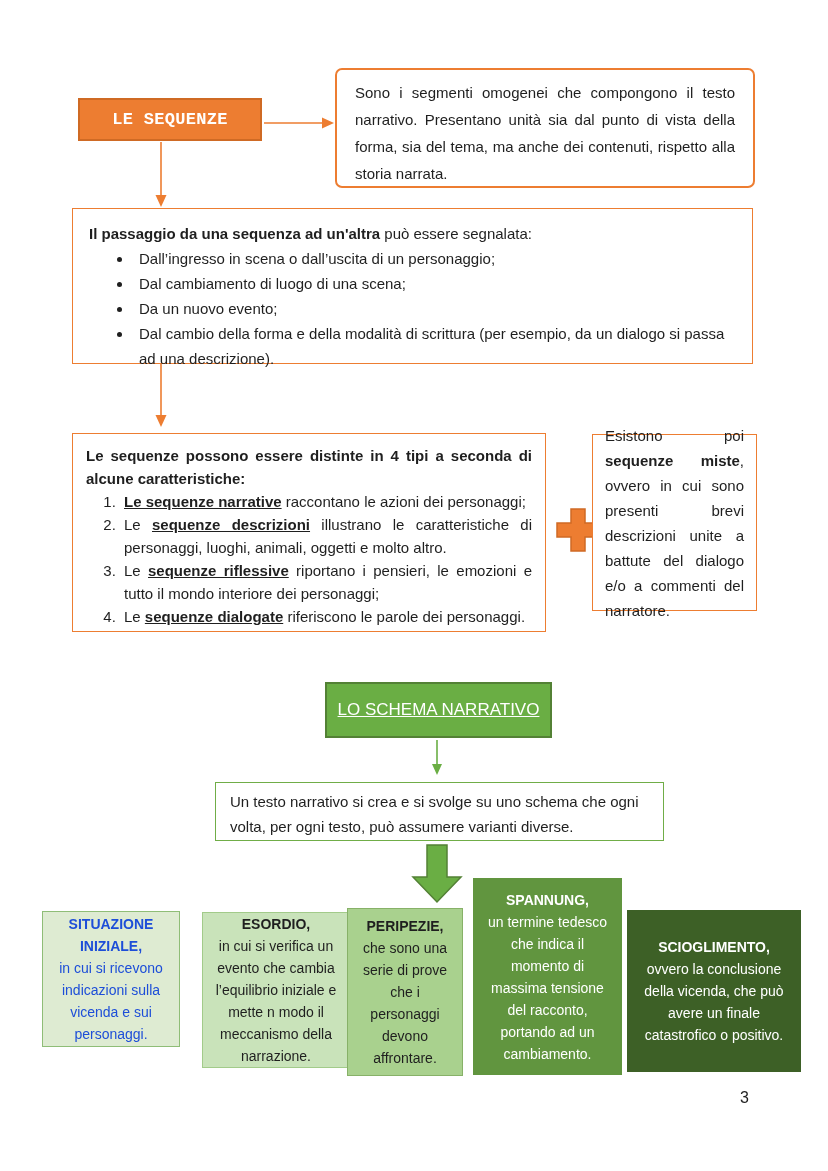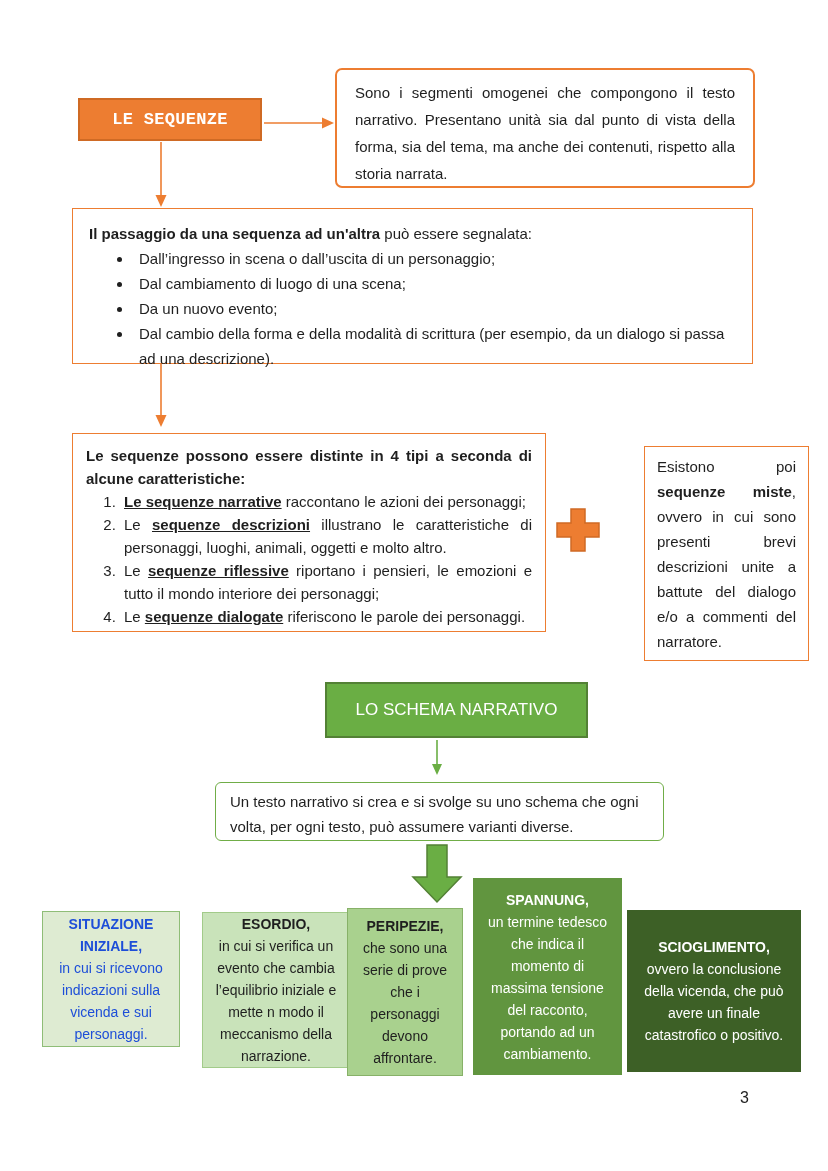--- a/index.html
+++ b/index.html
@@ -29,21 +29,21 @@
                display:flex; align-items:center; }
   .term { font-weight:bold; text-decoration:underline; }
   b, .b { font-weight:bold; }
 
   
   .green-chip {
     background:#6AAE44; border:2px solid #538135; color:#ffffff;
     display:flex; align-items:center; justify-content:center; font-size:17px;
   }
   .green-outline { background:#ffffff; border:1.5px solid #70AD47; }
-  .schema-desc { padding:6px 14px; font-size:15px; line-height:25px;border-radius:6px; }
+  .schema-desc { padding:6px 14px; font-size:15px; line-height:25px; }
 
   
   .phase {
     display:flex; flex-direction:column; justify-content:center;
     text-align:center; font-size:14px; line-height:22px; padding:6px 7px;
     border:1.5px solid transparent;
   }
   .phase .phase-title { font-weight:bold; }
 
   .page-number { font-size:16px; color:#1f1f1f; }
@@ -101,25 +101,25 @@
   <div class="abs orange-outline tipi-box" style="left:72px; top:433px; width:474px; height:199px;">
     <div><b>Le sequenze possono essere distinte in 4 tipi a seconda di alcune caratteristiche:</b></div>
     <ol>
       <li><span></span><span class="term">Le sequenze narrative</span><span> raccontano le azioni dei personaggi;</span></li>
       <li><span>Le </span><span class="term">sequenze descrizioni</span><span> illustrano le caratteristiche di personaggi, luoghi, animali, oggetti e molto altro.</span></li>
       <li><span>Le </span><span class="term">sequenze riflessive</span><span> riportano i pensieri, le emozioni e tutto il mondo interiore dei personaggi;</span></li>
       <li><span>Le </span><span class="term">sequenze dialogate</span><span> riferiscono le parole dei personaggi.</span></li>
     </ol>
   </div>
 
-  <div class="abs orange-outline miste-box" style="left:644px; top:434px; width:165px; height:215px;margin-top:12px;">
+  <div class="abs orange-outline miste-box" style="left:592px; top:434px; width:165px; height:177px;">
     <div><span>Esistono poi </span><b>sequenze miste</b><span>, ovvero in cui sono presenti brevi descrizioni unite a battute del dialogo e/o a commenti del narratore.</span></div>
   </div>
 
-  <div class="abs green-chip" style="left:325px; top:682px; width:263px; height:56px;">
+  <div class="abs green-chip" style="left:325px; top:682px; width:227px; height:56px;text-decoration:underline;">
     <span>LO SCHEMA NARRATIVO</span>
   </div>
 
   <div class="abs green-outline schema-desc" style="left:215px; top:782px; width:449px; height:59px;">
     <span>Un testo narrativo si crea e si svolge su uno schema che ogni volta, per ogni testo, può assumere varianti diverse.</span>
   </div>
 
   <div class="abs phase" style="left: 42px; top: 911px; width: 138px; height: 136px; background-color: rgb(222, 235, 210); border-color: rgb(143, 189, 119); color: #1d4ed8;">
     <div class="phase-title">SITUAZIONE INIZIALE,</div>
     <div>in cui si ricevono indicazioni sulla vicenda e sui personaggi.</div>

